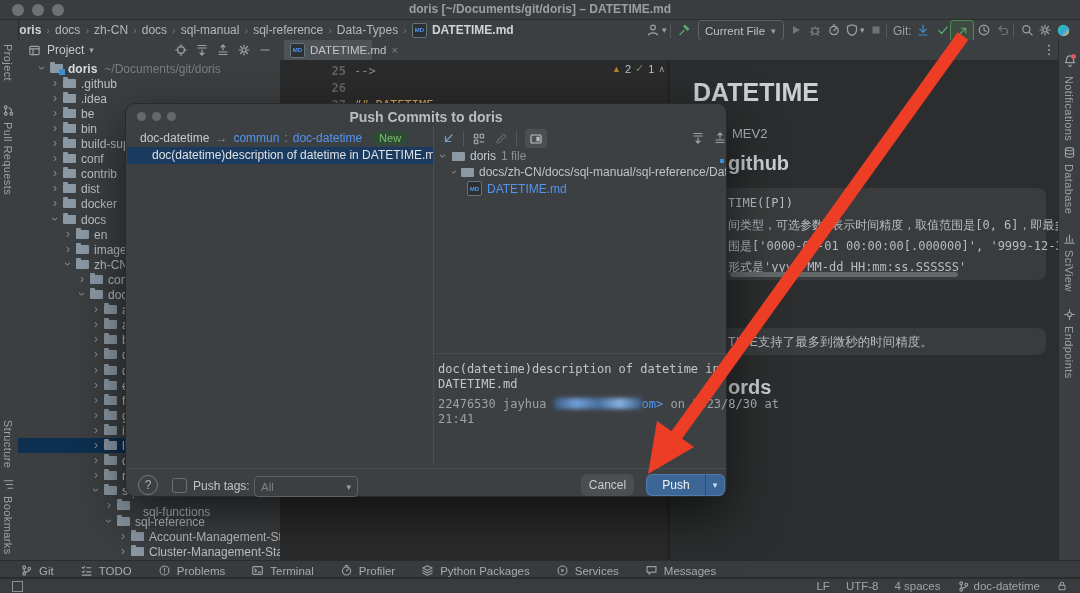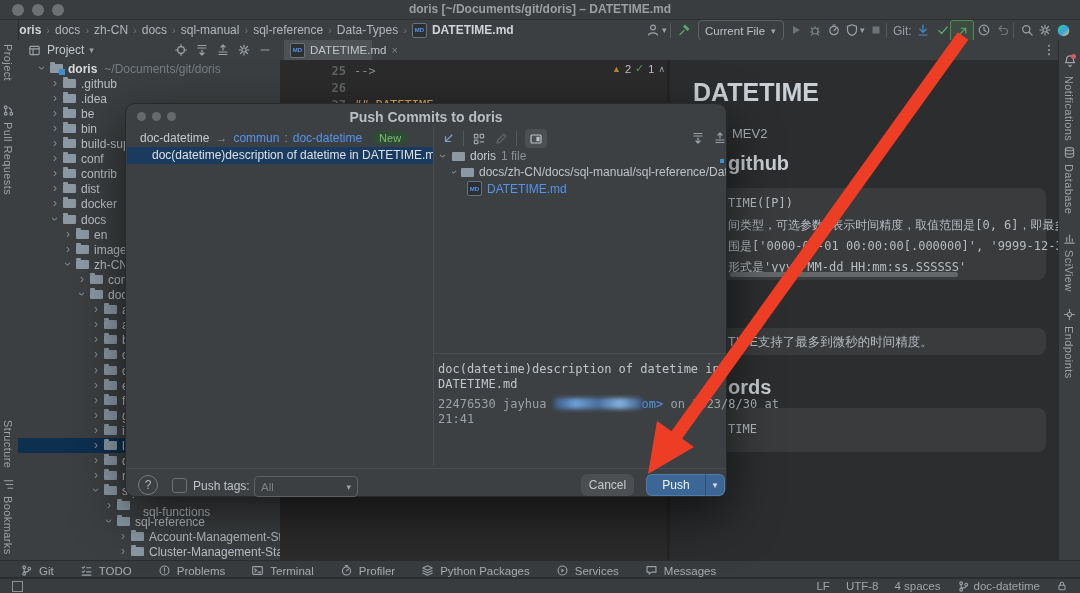--- a/index.html
+++ b/index.html
@@ -500,23 +500,20 @@
       <span class="cline mono" style="top:71px;">形式是'yyyy-MM-dd HH:mm:ss.SSSSSS'</span>
       <span class="abs" style="left:40px;top:84px;width:228px;height:5px;background:#63676a;border-radius:3px;"></span>
     </div>
 
     <div class="codeblock" style="top:268px;height:27px;">
       <span class="abs" style="left:38px;top:6px;color:#b6bcc2;font-size:12.5px;white-space:nowrap;">TIME支持了最多到微秒的时间精度。</span>
     </div>
 
     <div class="h2frag" style="left:58px;top:316px;">ords</div>
 
-    <div class="codeblock" style="top:348px;height:44px;">
-      <span class="cline mono" style="top:14px;">TIME</span>
-    </div>
   </div>
 
   <div class="abs rribbon" id="rribbon">
       <span class="ic abs" style="left: 4px; top: 14px; position: absolute;">
         <svg width="14" height="14" viewBox="0 0 14 14" fill="none" stroke="#9ba1a6" stroke-width="1.2" stroke-linecap="round" stroke-linejoin="round">
           <path d="M7 1.8a3.4 3.4 0 013.4 3.4c0 2.6 1.1 3.4 1.1 3.4H2.5s1.1-.8 1.1-3.4A3.4 3.4 0 017 1.8z"></path>
           <path d="M6 11.2a1.1 1.1 0 002.2 0"></path>
         </svg>
         <span style="position:absolute;right:1px;top:0;width:5px;height:5px;border-radius:50%;background:#db5860;"></span>
       </span>

